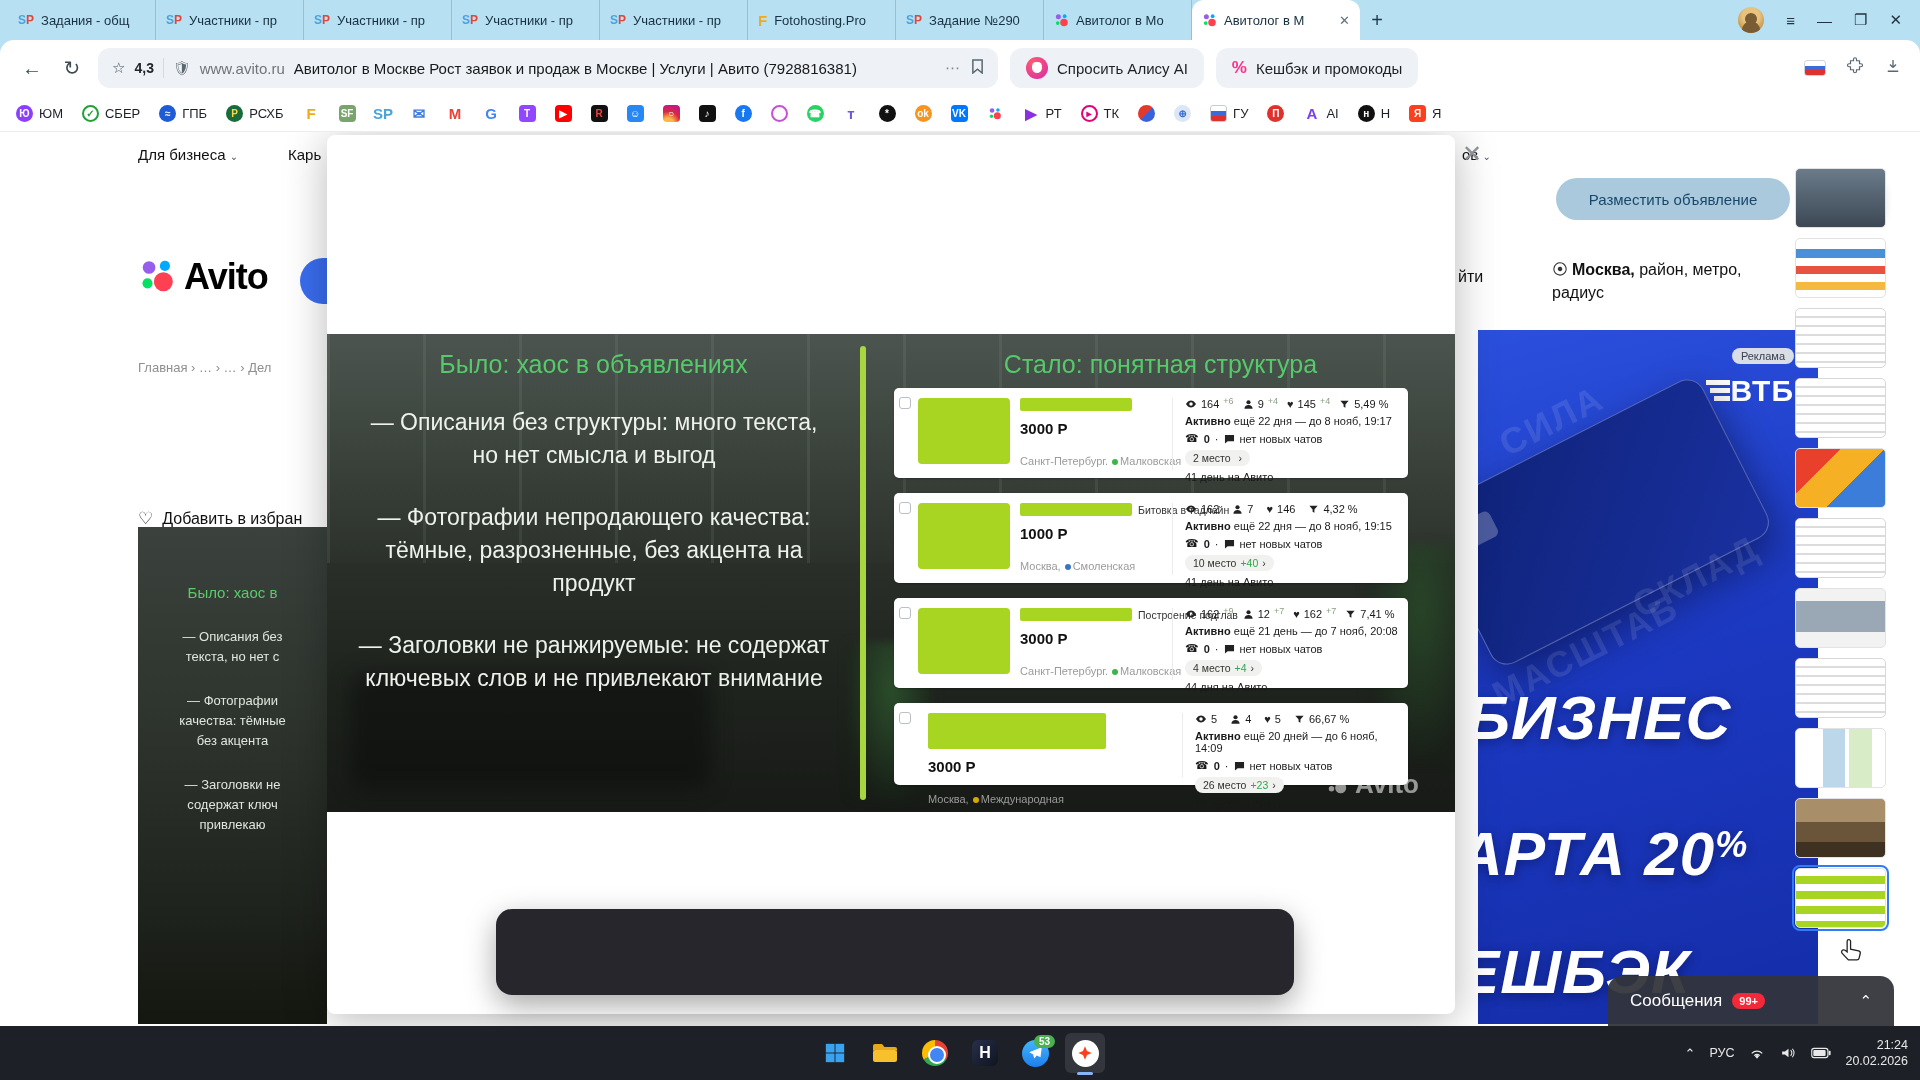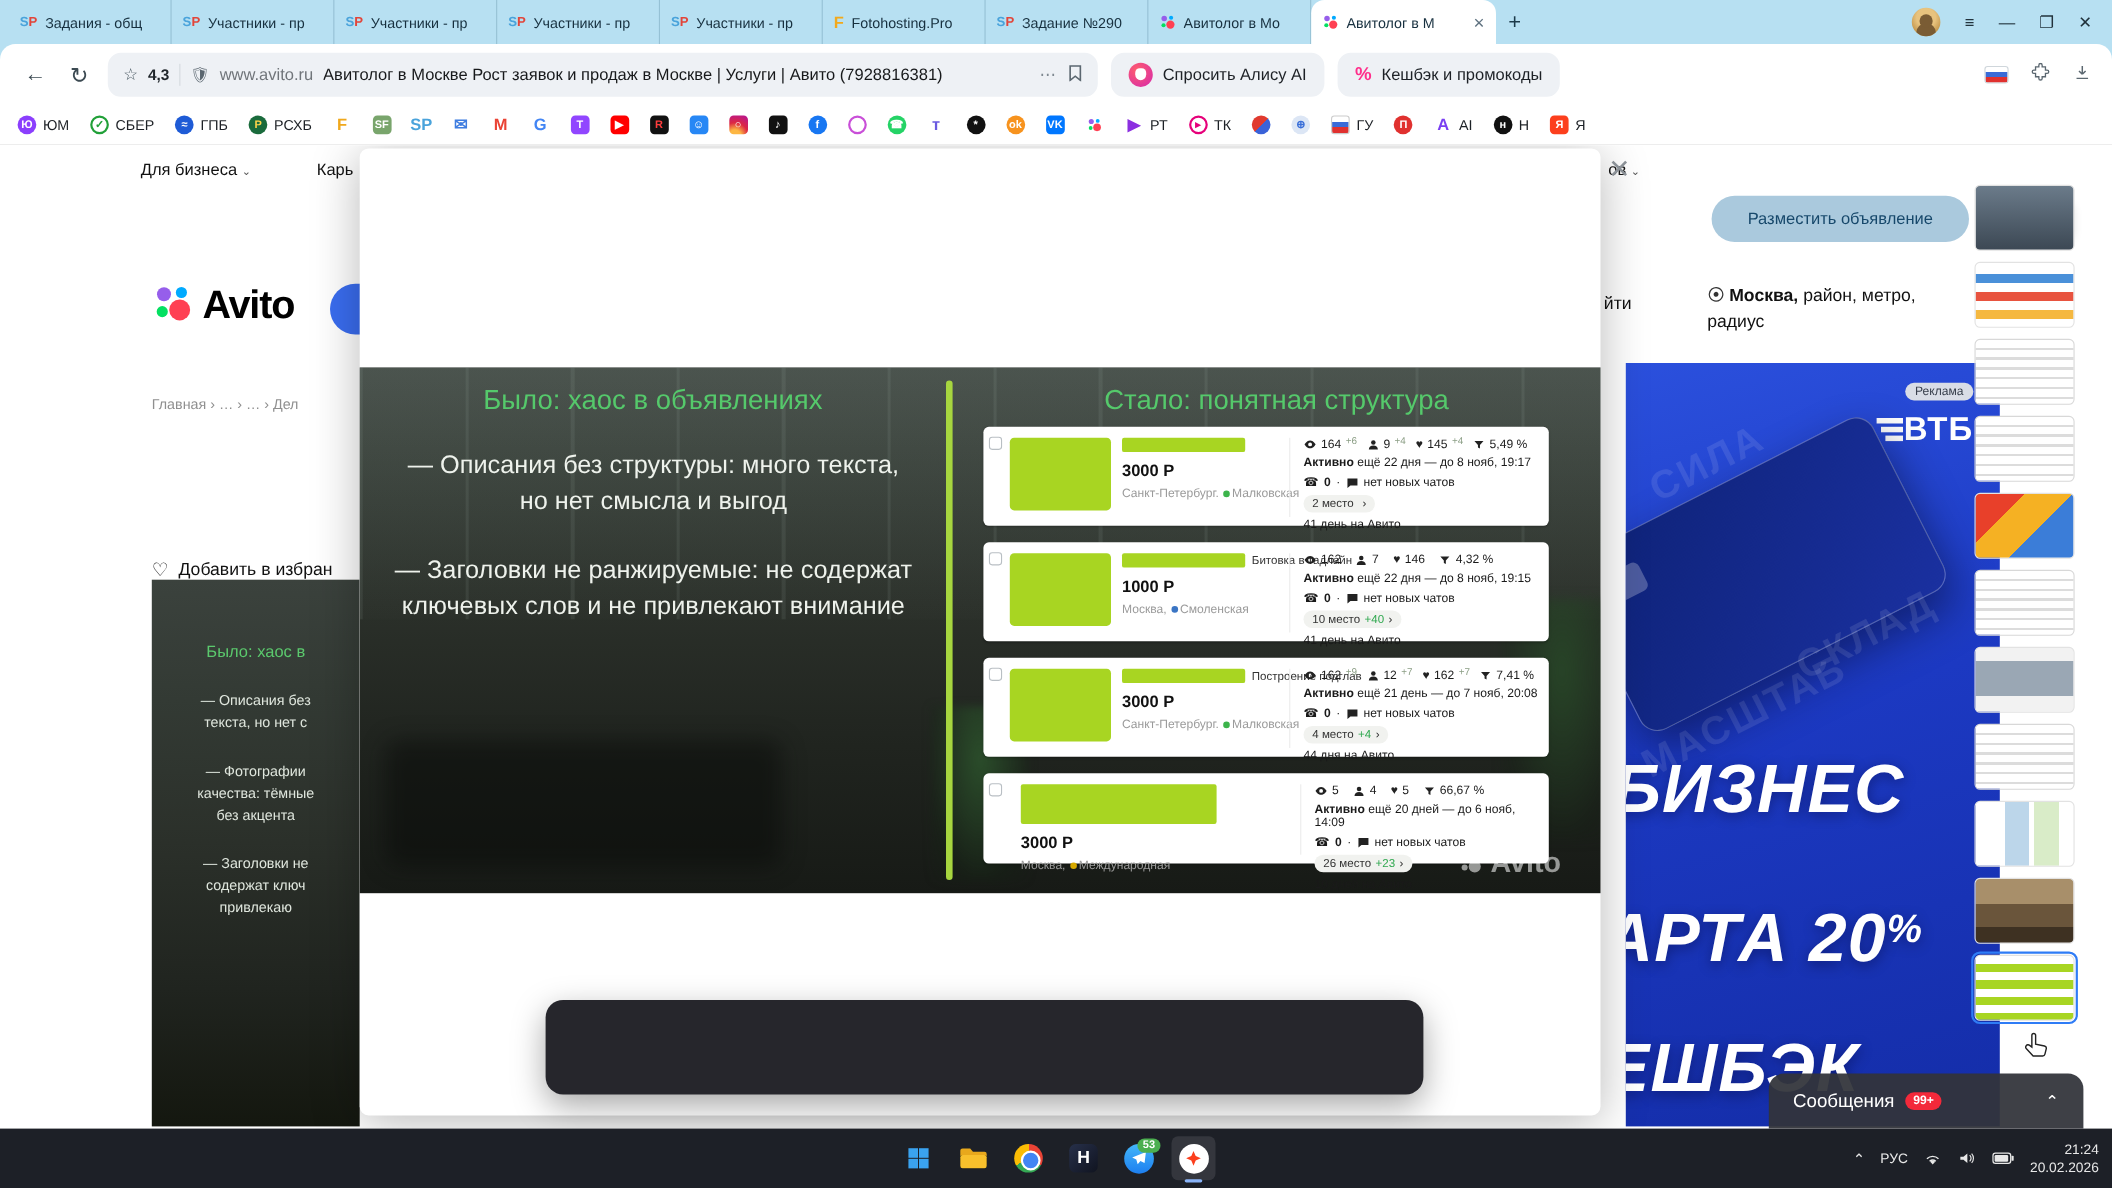--- a/index.html
+++ b/index.html
@@ -99,21 +99,21 @@
   .cards { position:absolute; left:567px; top:54px; width:514px; display:flex; flex-direction:column; gap:15px; }
   .card { position:relative; background:#fff; border-radius:5px; height:90px; padding:10px 10px 8px 24px; display:flex; box-shadow:0 1px 2px rgba(0,0,0,.25); }
   .card.short { height:82px; }
   .cb { position:absolute; left:5px; top:9px; width:12px; height:12px; border:1.5px solid #b9bfc4; border-radius:3px; background:#fff; }
   .cthumb { width:92px; height:66px; background:#a8d522; border-radius:4px; flex:none; }
   .cmid { width:162px; padding-left:10px; flex:none; }
   .censor-row { display:flex; align-items:center; gap:6px; }
   .censor { width:112px; height:13px; background:#a8d522; border-radius:2px; flex:none; }
   .frag { font-size:10.5px; color:#333; white-space:nowrap; }
   .cprice { font-size:15px; font-weight:bold; color:#111; margin-top:9px; }
-  .cloc { font-size:11px; color:#9b9b9b; margin-top:6px; white-space:nowrap; }
+  .cloc { font-size:11px; color:#9b9b9b; margin-top:18px; white-space:nowrap; }
   .mdot { display:inline-block; width:6px; height:6px; border-radius:50%; background:#3cb44b; margin:0 2px 0 4px; }
   .card.wide .cmid { width:264px; }
   .card.wide .censor { width:178px; height:36px; }
   .cstats { flex:1; border-left:1px solid #ececec; padding-left:12px; display:flex; flex-direction:column; gap:5px; font-size:11px; color:#1a1a1a; }
   .srow { display:flex; align-items:center; gap:4px; white-space:nowrap; }
   .srow svg { flex:none; }
   .srow b { font-weight:normal; }
   .srow .d { font-size:9px; color:#8b9e85; position:relative; top:-3px; margin-right:5px; }
   .srow .hrt { color:#222; font-size:11px; }
   .sact b { font-weight:bold; }
@@ -393,21 +393,21 @@
           <span class="bml">Н</span>
         </span>
         <span class="bm">
           <span class="bmi k-square" style="background: rgb(252, 63, 29); color: rgb(255, 255, 255);">Я</span>
           <span class="bml">Я</span>
         </span>
       </div>
 
     <div class="content">
 
-      <div class="nav-item" style="left:128px; top:14px;"><span>Для бизнеса</span> <span class="chev">⌄</span></div>
+      <div class="nav-item" style="left:138px; top:14px;"><span>Для бизнеса</span> <span class="chev">⌄</span></div>
       <div class="nav-item" style="left:288px; top:14px;"><span>Карь</span></div>
       <div class="nav-item" style="left:1462px; top:14px;"><span>ов</span> <span class="chev">⌄</span></div>
       <button class="post-ad">Разместить объявление</button>
       <div class="collapse-pill">⌃</div>
 
       <div class="logo">
         <svg width="38" height="38" viewBox="0 0 24 24">
             <circle cx="7" cy="6" r="4" fill="#965eeb"></circle>
             <circle cx="17" cy="5" r="3.2" fill="#00aaff"></circle>
             <circle cx="6" cy="16" r="3.2" fill="#04e061"></circle>
@@ -479,20 +479,21 @@
         <div class="slide">
           <div class="winlight"></div>
           <div class="desk"></div>
           <div class="plant"></div>
           <div class="plant2"></div>
           <div class="divider"></div>
           <div class="slide-title l">Было: хаос в объявлениях</div>
           <div class="slide-title r">Стало: понятная структура</div>
           <div class="bullets">
             <div>— Описания без структуры: много текста, но нет смысла и выгод</div>
+            <div>— Фотографии непродающего качества: тёмные, разрозненные, без акцента на продукт</div>
             <div>— Заголовки не ранжируемые: не содержат ключевых слов и не привлекают внимание</div>
           </div>
 
           <div class="cards">
 
             <div class="card">
               <span class="cb"></span>
               <div class="cthumb"></div>
               <div class="cmid">
                 <div class="censor-row">

